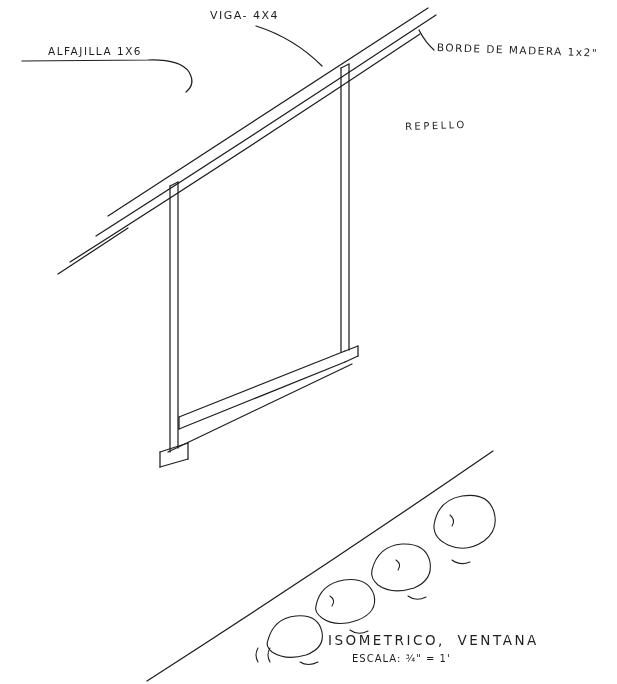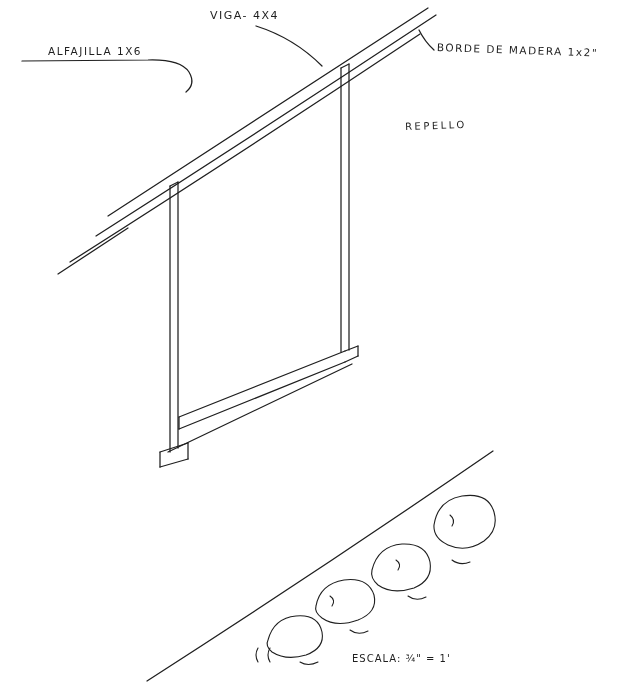--- a/index.html
+++ b/index.html
@@ -90,15 +90,16 @@
       <path d="M330 596 Q336 600 332 606"></path>
       <path d="M258 648 Q254 655 258 662"></path>
       <path d="M270 648 Q266 655 270 662"></path>
     </g>
   </svg>
 
   <div class="label l-viga">VIGA- 4X4</div>
   <div class="label l-alfajilla">ALFAJILLA 1X6</div>
   <div class="label l-borde">BORDE DE MADERA 1x2"</div>
   <div class="label l-repello">REPELLO</div>
+  <div class="label l-title">ISOMETRICO, VENTANA</div>
   <div class="label l-scale">ESCALA: ¾" = 1'</div>
 
 </div>
 
 </body></html>

